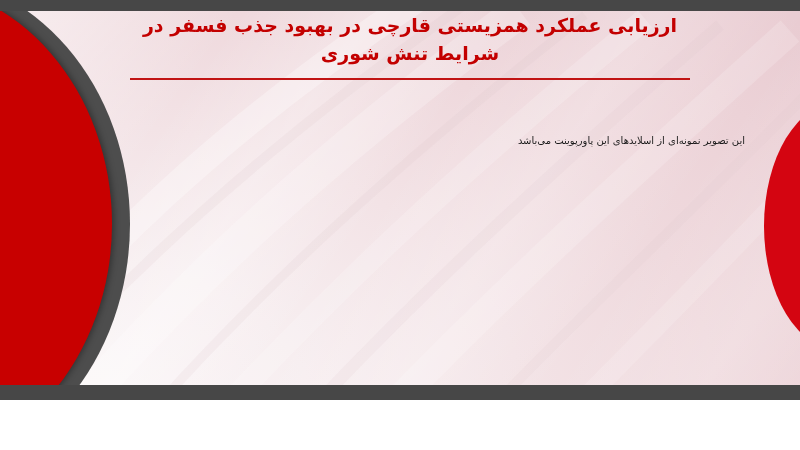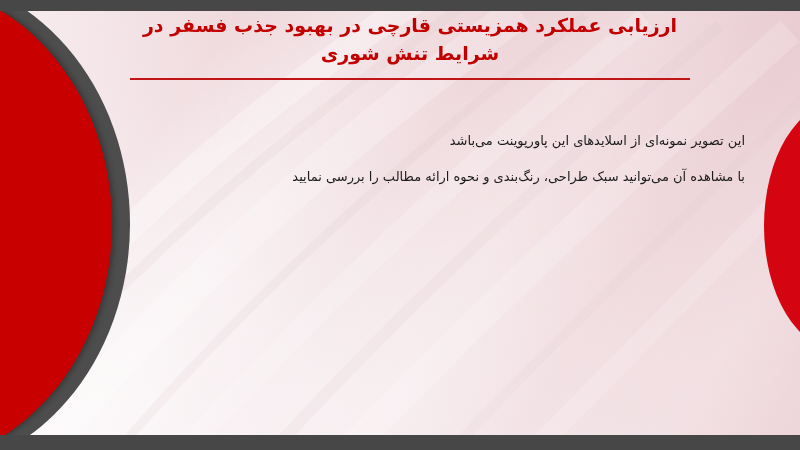--- a/index.html
+++ b/index.html
@@ -7,21 +7,21 @@
     padding: 0;
     background: #ffffff;
   }
   body {
     font-family: "DejaVu Sans", "Liberation Sans", sans-serif;
   }
 
   .slide {
     position: relative;
     width: 800px;
-    height: 450px;
+    height: 400px;
     overflow: hidden;
     background: #414141;
   }
 
   
   .bar-top {
     position: absolute;
     left: 0;
     top: 0;
     width: 800px;
@@ -149,21 +149,21 @@
   }
 
   .body-text {
     position: absolute;
     right: 55px;
     top: 112px;
     width: 650px;
     text-align: right;
     direction: rtl;
     color: #1b1b1b;
-    font-size: 13px;
+    font-size: 10px;
     line-height: 36px;
   }
   .body-line {
     display: block;
     white-space: nowrap;
   }
 </style>
 </head>
 <body>
 
@@ -200,19 +200,18 @@
 
     <div class="title">
       <span class="title-line">ارزیابی عملکرد همزیستی قارچی در بهبود جذب فسفر در</span>
       <span class="title-line">شرایط تنش شوری</span>
     </div>
 
     <div class="title-rule"></div>
 
     <div class="body-text">
       <span class="body-line">این تصویر نمونه‌ای از اسلایدهای این پاورپوینت می‌باشد</span>
-      <span class="body-line">با مشاهده آن می‌توانید سبک طراحی، رنگ‌بندی و نحوه ارائه مطالب را بررسی نمایید</span>
     </div>
 
   </div>
 
   <div class="bar-bottom"></div>
 </div>
 
 </body></html>

